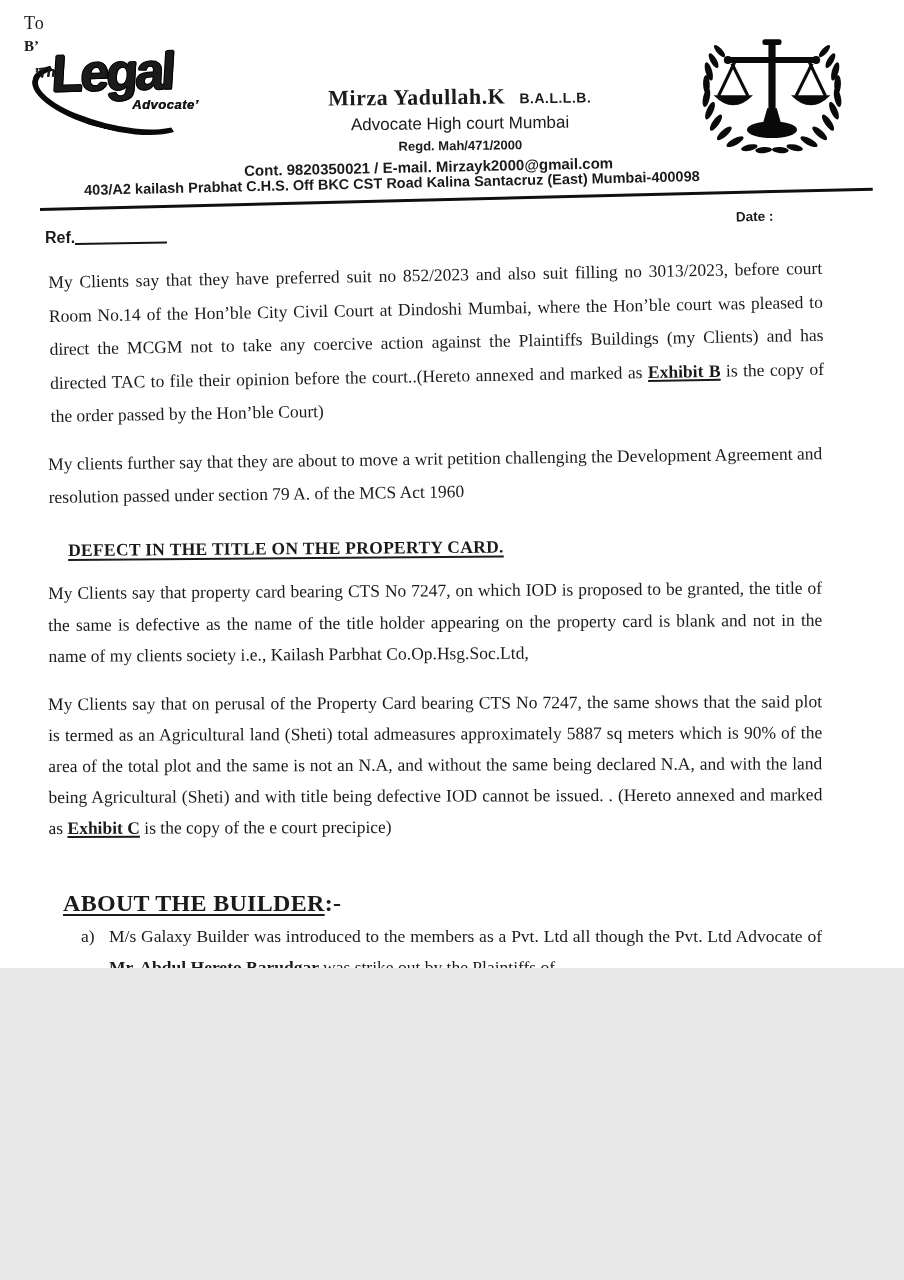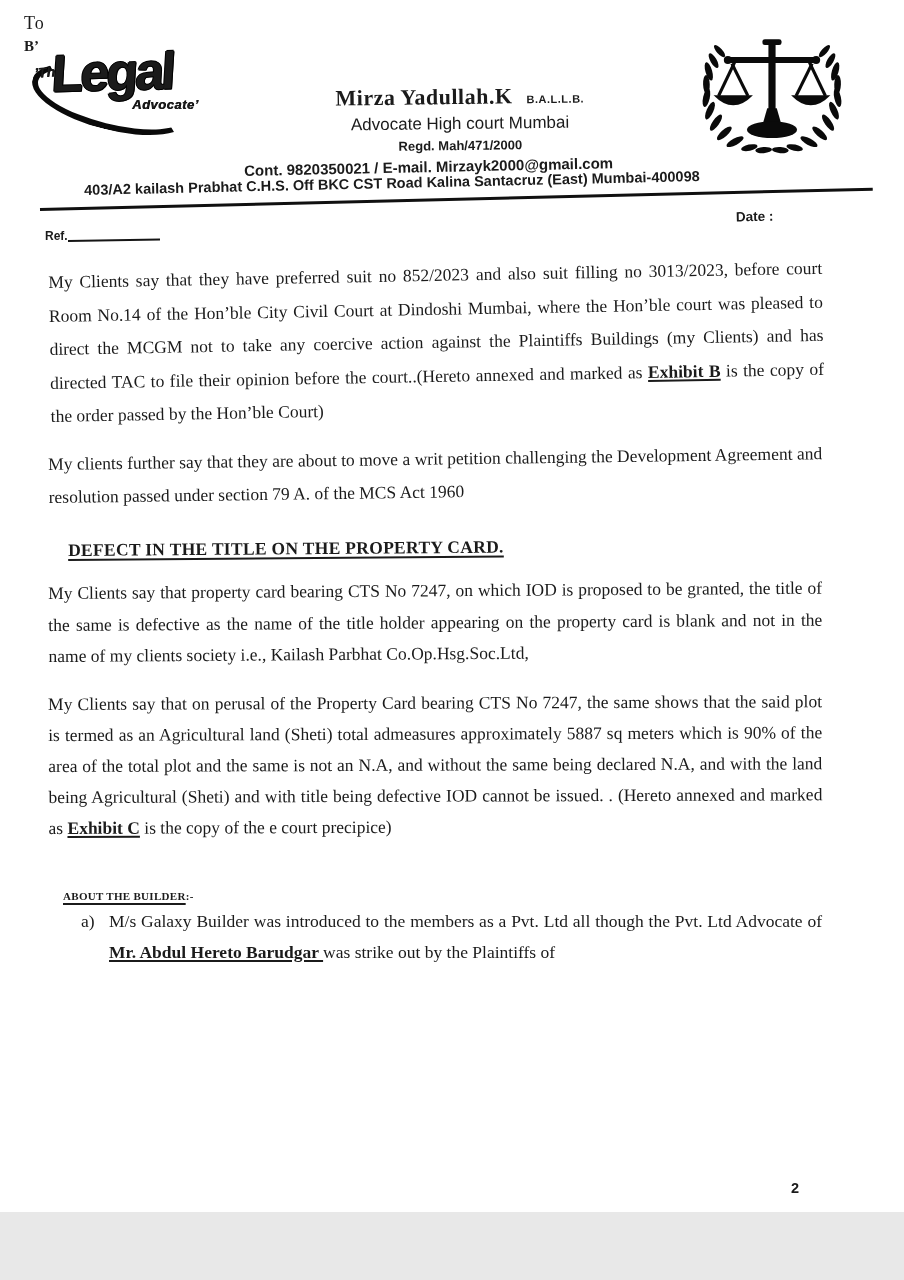--- a/index.html
+++ b/index.html
@@ -1,18 +1,18 @@
 <!DOCTYPE html>
 <html><head>
 <meta charset="utf-8">
 <style>
   html,body{margin:0;padding:0;background:#e8e8e8;}
   .page{
     position:relative;
-    width:904px;height:1212px;
+    width:904px;height:968px;
     background:#ffffff;
     overflow:hidden;
     font-family:"Liberation Serif", serif;
     color:#1b1b1b;
   }
   
   .to-block{position:absolute;left:24px;top:12px;line-height:23px;}
   .to-line1{font-size:18px;letter-spacing:1px;}
   .to-line2{font-size:15px;font-weight:bold;}
   
@@ -46,21 +46,21 @@
     transform:rotate(14deg);
   }
   
   .scales{position:absolute;left:694px;top:32px;}
   
   .hdr{
     position:absolute;left:235px;top:84px;width:450px;
     text-align:center;transform:rotate(-0.7deg);
   }
   .hdr-name{font-size:22px;font-weight:bold;letter-spacing:0.5px;}
-  .hdr-degree{font-family:"Liberation Sans",sans-serif;font-size:11px;font-weight:bold;letter-spacing:0.5px;padding-left:8px;}
+  .hdr-degree{font-family:"Liberation Sans",sans-serif;font-size:14px;font-weight:bold;letter-spacing:0.5px;padding-left:8px;}
   .hdr-title{font-family:"Liberation Sans",sans-serif;font-size:17px;margin-top:4px;}
   .hdr-regd{font-family:"Liberation Sans",sans-serif;font-size:13px;font-weight:bold;margin-top:4px;}
   .hdr-contact{
     position:absolute;left:244px;top:162px;
     font-family:"Liberation Sans",sans-serif;font-size:15px;font-weight:600;
     transform:rotate(-1.2deg);transform-origin:left top;
   }
   .hdr-address{
     position:absolute;left:84px;top:182px;
     font-family:"Liberation Sans",sans-serif;font-size:14.5px;font-weight:bold;
@@ -71,40 +71,40 @@
     background:#101010;
     transform:rotate(-1.4deg);transform-origin:left center;
   }
   .date-label{
     position:absolute;left:736px;top:209px;
     font-family:"Liberation Sans",sans-serif;font-size:13.5px;font-weight:bold;
     transform:rotate(-1.4deg);
   }
   .ref-row{
     position:absolute;left:45px;top:229px;
-    font-family:"Liberation Sans",sans-serif;font-size:12px;font-weight:bold;
+    font-family:"Liberation Sans",sans-serif;font-size:16px;font-weight:bold;
   }
   .ref-line{
     display:inline-block;width:92px;border-bottom:2px solid #151515;
     transform:translateY(2px) rotate(-1deg);transform-origin:left center;
   }
   
   .content{position:absolute;left:48px;top:266px;width:774px;font-size:17.5px;}
   .content p{margin:0;text-align:justify;}
   .p1{line-height:33.5px;transform:rotate(-1.05deg);transform-origin:left top;margin-bottom:14px !important;}
   .p2{line-height:33px;transform:rotate(-0.8deg);transform-origin:left top;margin-bottom:26px !important;}
   .h1{
     margin:0 0 17px 20px;font-size:17.5px;font-weight:bold;letter-spacing:0.3px;
     text-decoration:underline;text-decoration-thickness:2px;text-underline-offset:3px;
     transform:rotate(-0.45deg);transform-origin:left top;
   }
   .p3{line-height:31.5px;transform:rotate(-0.4deg);transform-origin:left top;margin-bottom:17px !important;}
   .p4{line-height:31px;transform:rotate(-0.2deg);transform-origin:left top;}
   .exhibit{font-weight:bold;text-decoration:underline;text-decoration-thickness:2px;text-underline-offset:2px;}
-  .h2{margin:46px 0 0 15px;font-size:11px;font-weight:bold;letter-spacing:0.3px;}
+  .h2{margin:46px 0 0 15px;font-size:24px;font-weight:bold;letter-spacing:0.3px;}
   .h2-main{text-decoration:underline;text-decoration-thickness:2px;text-underline-offset:3px;}
   .intro{margin:6px 0 0 15px !important;line-height:30px;text-align:left !important;}
   .item{display:flex;margin:4px 0 0 33px;width:741px;}
   .item-marker{flex:0 0 28px;line-height:31px;}
   .item-text{flex:1;line-height:31px;}
   .name-u{font-weight:bold;text-decoration:underline;text-decoration-thickness:2px;text-underline-offset:2px;}
   .pageno{position:absolute;left:791px;top:1180px;font-size:14.5px;font-weight:bold;font-family:"Liberation Sans",sans-serif;}
   .corner-mark{
     position:absolute;right:0;top:1237px;width:13px;height:35px;
     background:#000;

